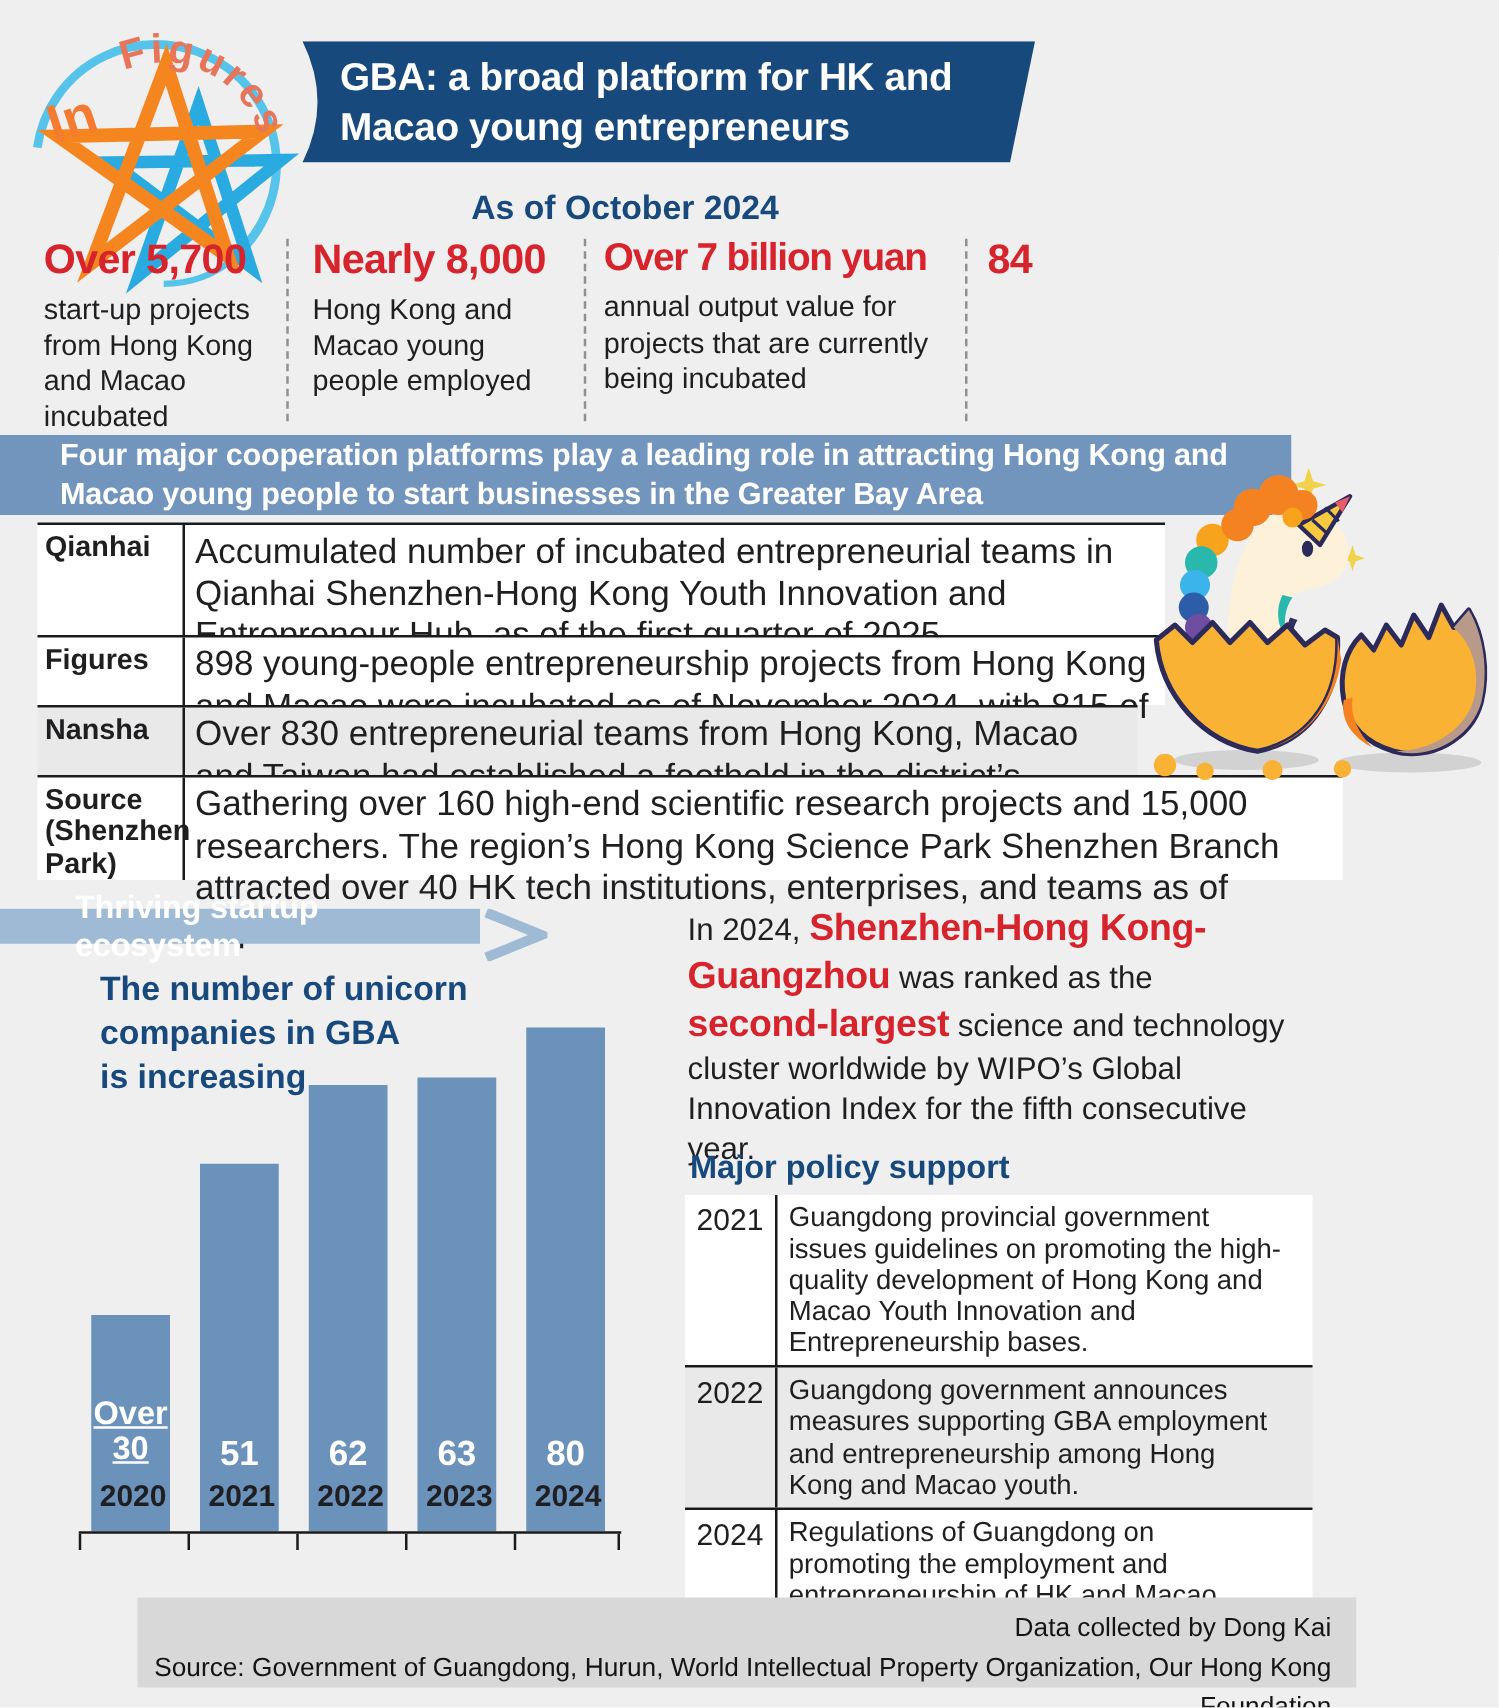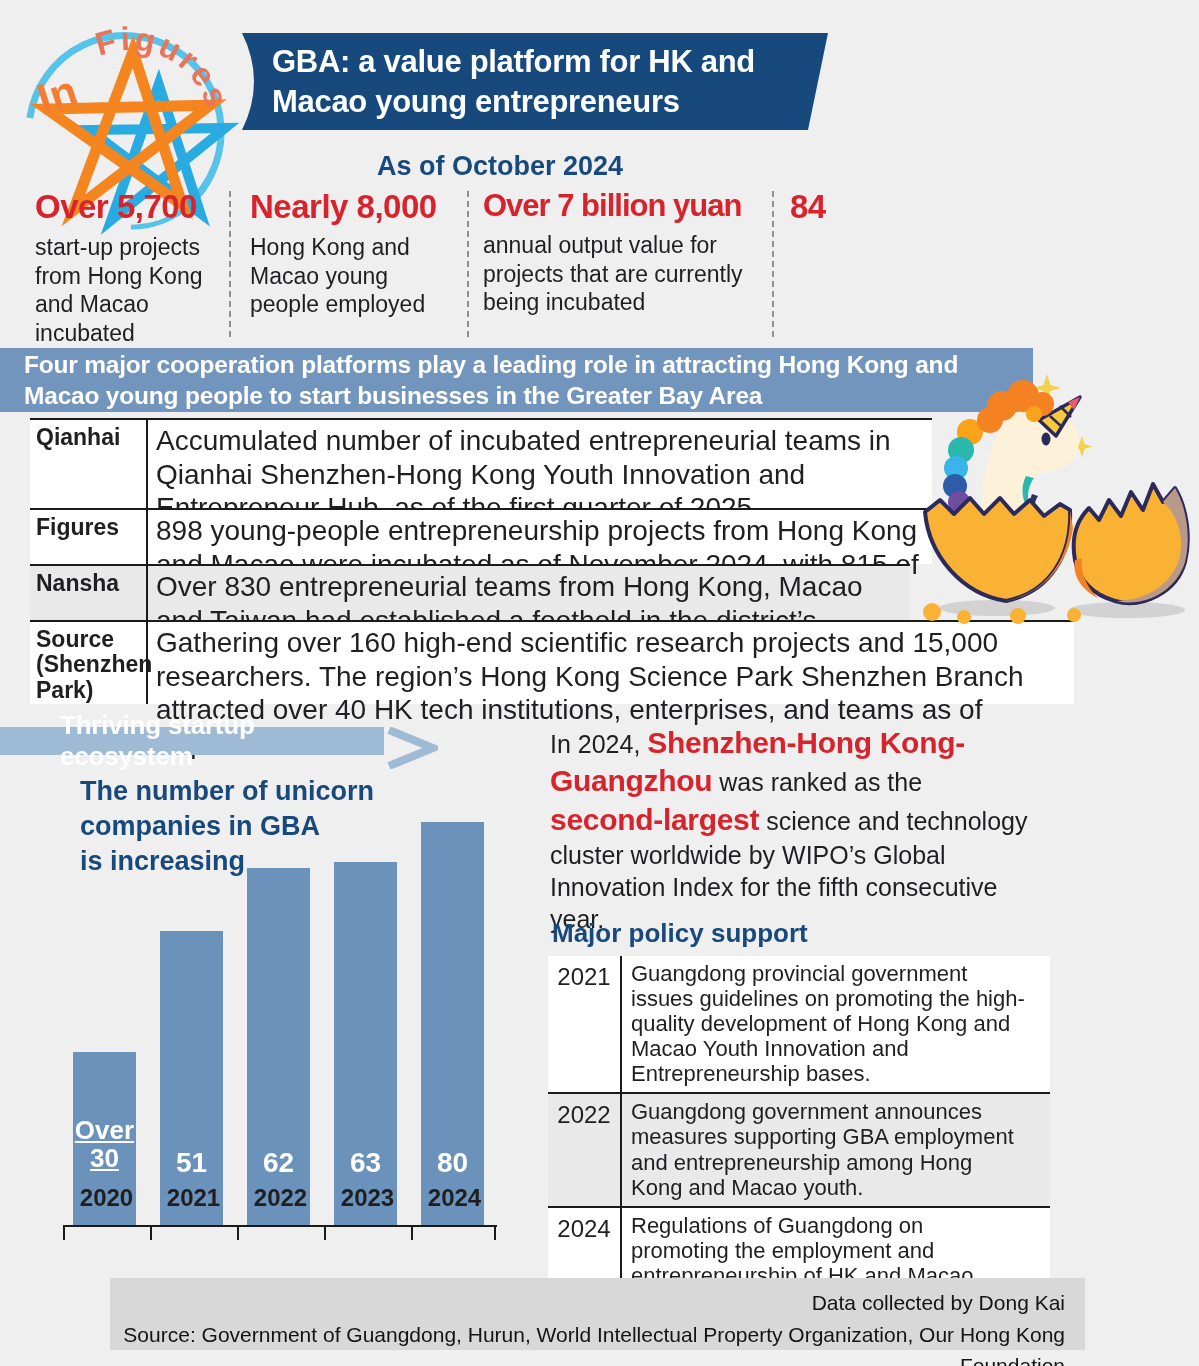--- a/index.html
+++ b/index.html
@@ -30,21 +30,21 @@
   .s1{left:35px;width:192px;}
   .s2{left:250px;width:205px;}
   .s3{left:483px;width:287px;}
   .s4{left:790px;width:372px;}
   .vdash{top:191px;width:0;height:146px;border-left:2px dashed #8f9093;}
   .d1{left:229px;} .d2{left:467px;} .d3{left:772px;}
 
   
   .platform-banner{left:0;top:348px;width:1033px;height:64px;background:var(--mid-blue);
     display:flex;align-items:center;}
-  .platform-banner .txt{padding-left:24px;color:#fff;font-weight:bold;font-size:24.5px;
+  .platform-banner .txt{padding-left:48px;color:#fff;font-weight:bold;font-size:24.5px;
     line-height:1.28;letter-spacing:-0.2px;white-space:pre-line;}
   .prow{left:30px;background:#fff;border-top:2px solid var(--line);display:flex;}
   .prow .lbl{width:118px;flex:0 0 118px;border-right:2px solid var(--line);
     font-weight:bold;font-size:23px;line-height:1.1;padding:5px 2px 0 6px;}
   .prow .body{flex:1;padding:4px 8px 4px 8px;font-size:28px;line-height:1.2;}
   .prow.r1{top:418px;width:902px;height:90px;}
   .prow.r2{top:508px;width:902px;height:56px;}
   .prow.r3{top:564px;width:880px;height:56px;background:var(--row-gray);}
   .prow.r4{top:620px;width:1044px;height:84px;}
   .bullets{display:flex;gap:64px;margin-top:2px;}
@@ -103,21 +103,21 @@
       </defs>
     <text font-size="33" font-weight="bold" fill="#e8745a" letter-spacing="3">
       <textPath href="#figpath">Figures</textPath>
     </text>
   </svg>
 
   <div class="abs title-banner">
     <svg class="bg" viewBox="0 0 600 97" preserveAspectRatio="none">
       <path d="M 14 0 L 600 0 L 580 97 L 14 97 Q 38 48.5 14 0 Z" fill="var(--dark-blue)"></path>
     </svg>
-    <div class="title-text">GBA: a value platform for HK and
+    <div class="title-text">GBA: a broad platform for HK and
 Macao young entrepreneurs</div>
   </div>
   <div class="abs subtitle">As of October 2024</div>
 
   <div class="abs stat s1">
     <div class="val">Over 5,700</div>
     <div class="desc">start-up projects from Hong Kong and Macao incubated</div>
   </div>
   <div class="abs stat s2">
     <div class="val">Nearly 8,000</div>

